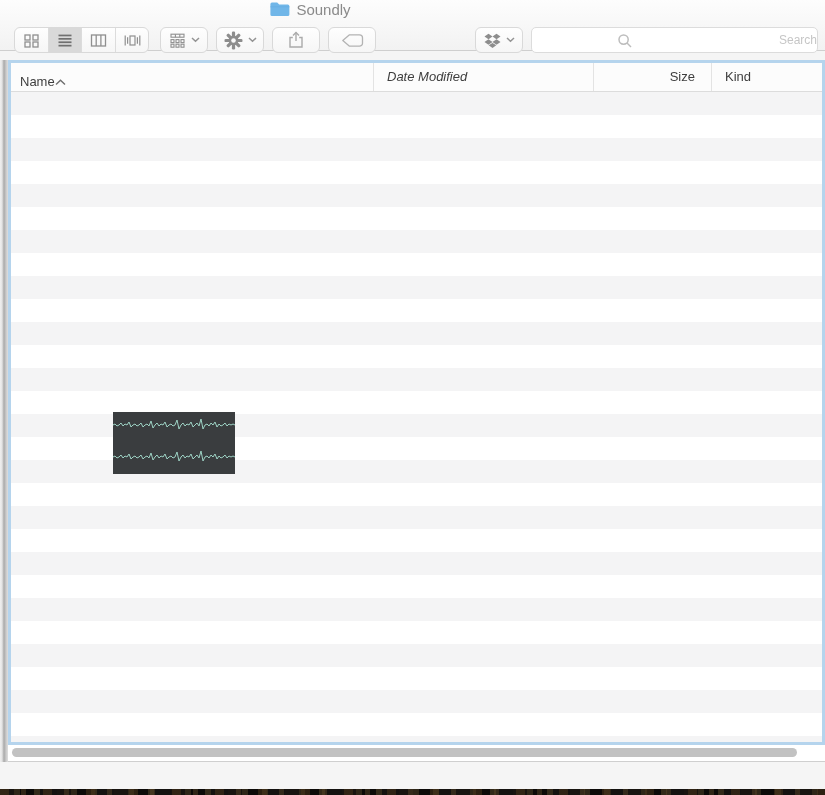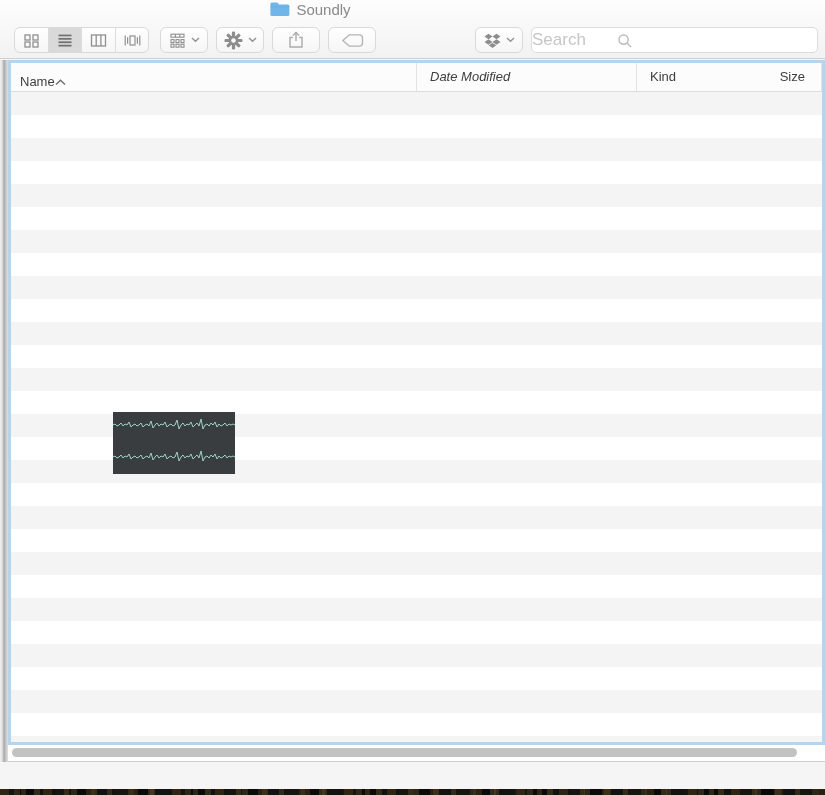--- a/index.html
+++ b/index.html
@@ -1,56 +1,56 @@
 <!DOCTYPE html>
 <html><head>
 <meta charset="utf-8">
 <style>
   * { margin:0; padding:0; box-sizing:border-box; cursor:default; }
   html,body { width:825px; height:795px; overflow:hidden; }
   body { font-family:"Liberation Sans", sans-serif; background:#f5f5f5; }
   .window { position:absolute; top:0; left:0; width:825px; height:795px; background:#f5f5f5; overflow:hidden; }
 
   
-  .topchrome { position:absolute; top:0; left:0; right:0; height:59px;
+  .topchrome { position:absolute; top:0; left:0; right:0; height:51px;
     background:linear-gradient(#fdfdfd,#f2f2f2); border-bottom:1px solid #cfcfcf; }
   .title-wrap { position:absolute; top:0; left:310px; transform:translateX(-50%);
     display:flex; align-items:center; gap:6px; height:18px; }
   .title-text { font-size:15px; color:#8a8a8a; white-space:nowrap; }
 
   .tbtn { position:absolute; top:27px; height:26px; border:1px solid #d9d9d9; border-radius:6px;
     background:linear-gradient(#fefefe,#f6f6f6); display:flex; align-items:center; justify-content:center; gap:4px; }
   .seg-group { left:14px; width:135px; padding:0; overflow:hidden; gap:0; }
   .seg { flex:1 1 0; height:100%; display:flex; align-items:center; justify-content:center; border-left:1px solid #dcdcdc; }
   .seg:first-child { border-left:none; }
   .seg.selected { background:#d9d9d9; }
   .btn-arrange { left:160px; width:48px; }
   .btn-action  { left:216px; width:48px; }
   .btn-share   { left:272px; width:48px; }
   .btn-tag     { left:328px; width:48px; }
   .btn-dropbox { left:475px; width:48px; }
 
   .search-field { position:absolute; top:27px; left:531px; width:287px; height:26px;
     border:1px solid #dcdcdc; border-radius:5px; background:#fff; }
   .search-field input { position:absolute; inset:0; width:100%; height:100%; border:none; outline:none;
-    background:transparent; text-align:left; font-size:17px; color:#555; font-family:"Liberation Sans", sans-serif; }
+    background:transparent; text-align:right; font-size:12px; color:#555; font-family:"Liberation Sans", sans-serif; }
   .search-field input::placeholder { color:#c6c6c6; opacity:1; }
   .search-mag { position:absolute; left:calc(50% - 58px); top:5px; }
 
   
   .left-strip { position:absolute; left:0; top:60px; width:8px; height:702px;
     background:linear-gradient(to right,#f0f0f0 0px,#e3e3e3 2px,#a9a9a9 4px,#c9c9c9 6px,#dedede 8px); }
 
   
   .list-view { position:absolute; left:8px; top:60px; width:817px; height:685px;
     border:3px solid #b5d4ed; background:#fff; }
   .header-row { display:flex; height:29px; background:#fcfcfc; border-bottom:1px solid #dcdcdc;
     font-size:13px; color:#3e3e3e; }
   .hcell { height:28px; line-height:28px; border-right:1px solid #e3e3e3; white-space:nowrap; overflow:hidden; }
-  .hcell.c-name { width:406px; display:flex; align-items:center; padding:10px 12px 0 9px; }
+  .hcell.c-name { width:363px; display:flex; align-items:center; padding:10px 12px 0 9px; }
   .hcell.c-date { width:220px; padding-left:13px;font-style:italic; }
   .hcell.c-size { width:118px; text-align:right; padding-right:16px; }
   .hcell.c-kind { flex:1; padding-left:13px; border-right:none; }
   .rows-area { height:650px; background:repeating-linear-gradient(to bottom,#f4f4f5 0 23px,#ffffff 23px 46px); }
 
   
   .drag-preview { position:absolute; left:113px; top:412px; width:122px; height:62px;
     background:#3a3d3f; z-index:6; }
 
   
@@ -209,25 +209,25 @@
     <div class="header-row">
       <div class="hcell c-name">
         <span>Name</span>
         <svg width="11" height="7" viewBox="0 0 11 7">
           <polyline points="1,5.5 5.5,1.2 10,5.5" fill="none" stroke="#6e6e6e" stroke-width="1.4"></polyline>
         </svg>
       </div>
       <div class="hcell c-date">
         <span>Date Modified</span>
       </div>
+      <div class="hcell c-size">
+        <span>Size</span>
+      </div>
       <div class="hcell c-kind">
         <span>Kind</span>
-      </div>
-      <div class="hcell c-size">
-        <span>Size</span>
       </div>
     </div>
     <div class="rows-area"></div>
   </div>
 
   <div class="drag-preview">
     <svg width="122" height="62" viewBox="0 0 122 62">
       <g fill="none" stroke="#9dd2c4" stroke-width="1">
         <polyline id="wf" points="0,13 2,12 4,14 6,13 8,11 10,14 12,12 14,13 16,10 18,15 20,13 22,12 24,14 26,13 28,11 30,15 32,13 34,12 36,14 38,9 40,16 42,13 44,11 46,14 48,12 50,13 52,10 54,15 56,13 58,12 60,14 62,13 64,8 66,17 68,13 70,11 72,14 74,12 76,13 78,10 80,15 82,13 84,11 86,14 88,7 90,17 92,13 94,12 96,14 98,11 100,13 102,10 104,15 106,12 108,14 110,13 112,11 114,14 116,12 118,13 120,12 122,13"></polyline>
         <polyline points="0,45 2,44 4,46 6,45 8,43 10,46 12,44 14,45 16,42 18,47 20,45 22,44 24,46 26,45 28,43 30,47 32,45 34,44 36,46 38,41 40,48 42,45 44,43 46,46 48,44 50,45 52,42 54,47 56,45 58,44 60,46 62,45 64,40 66,49 68,45 70,43 72,46 74,44 76,45 78,42 80,47 82,45 84,43 86,46 88,39 90,49 92,45 94,44 96,46 98,43 100,45 102,42 104,47 106,44 108,46 110,45 112,43 114,46 116,44 118,45 120,44 122,45"></polyline>

